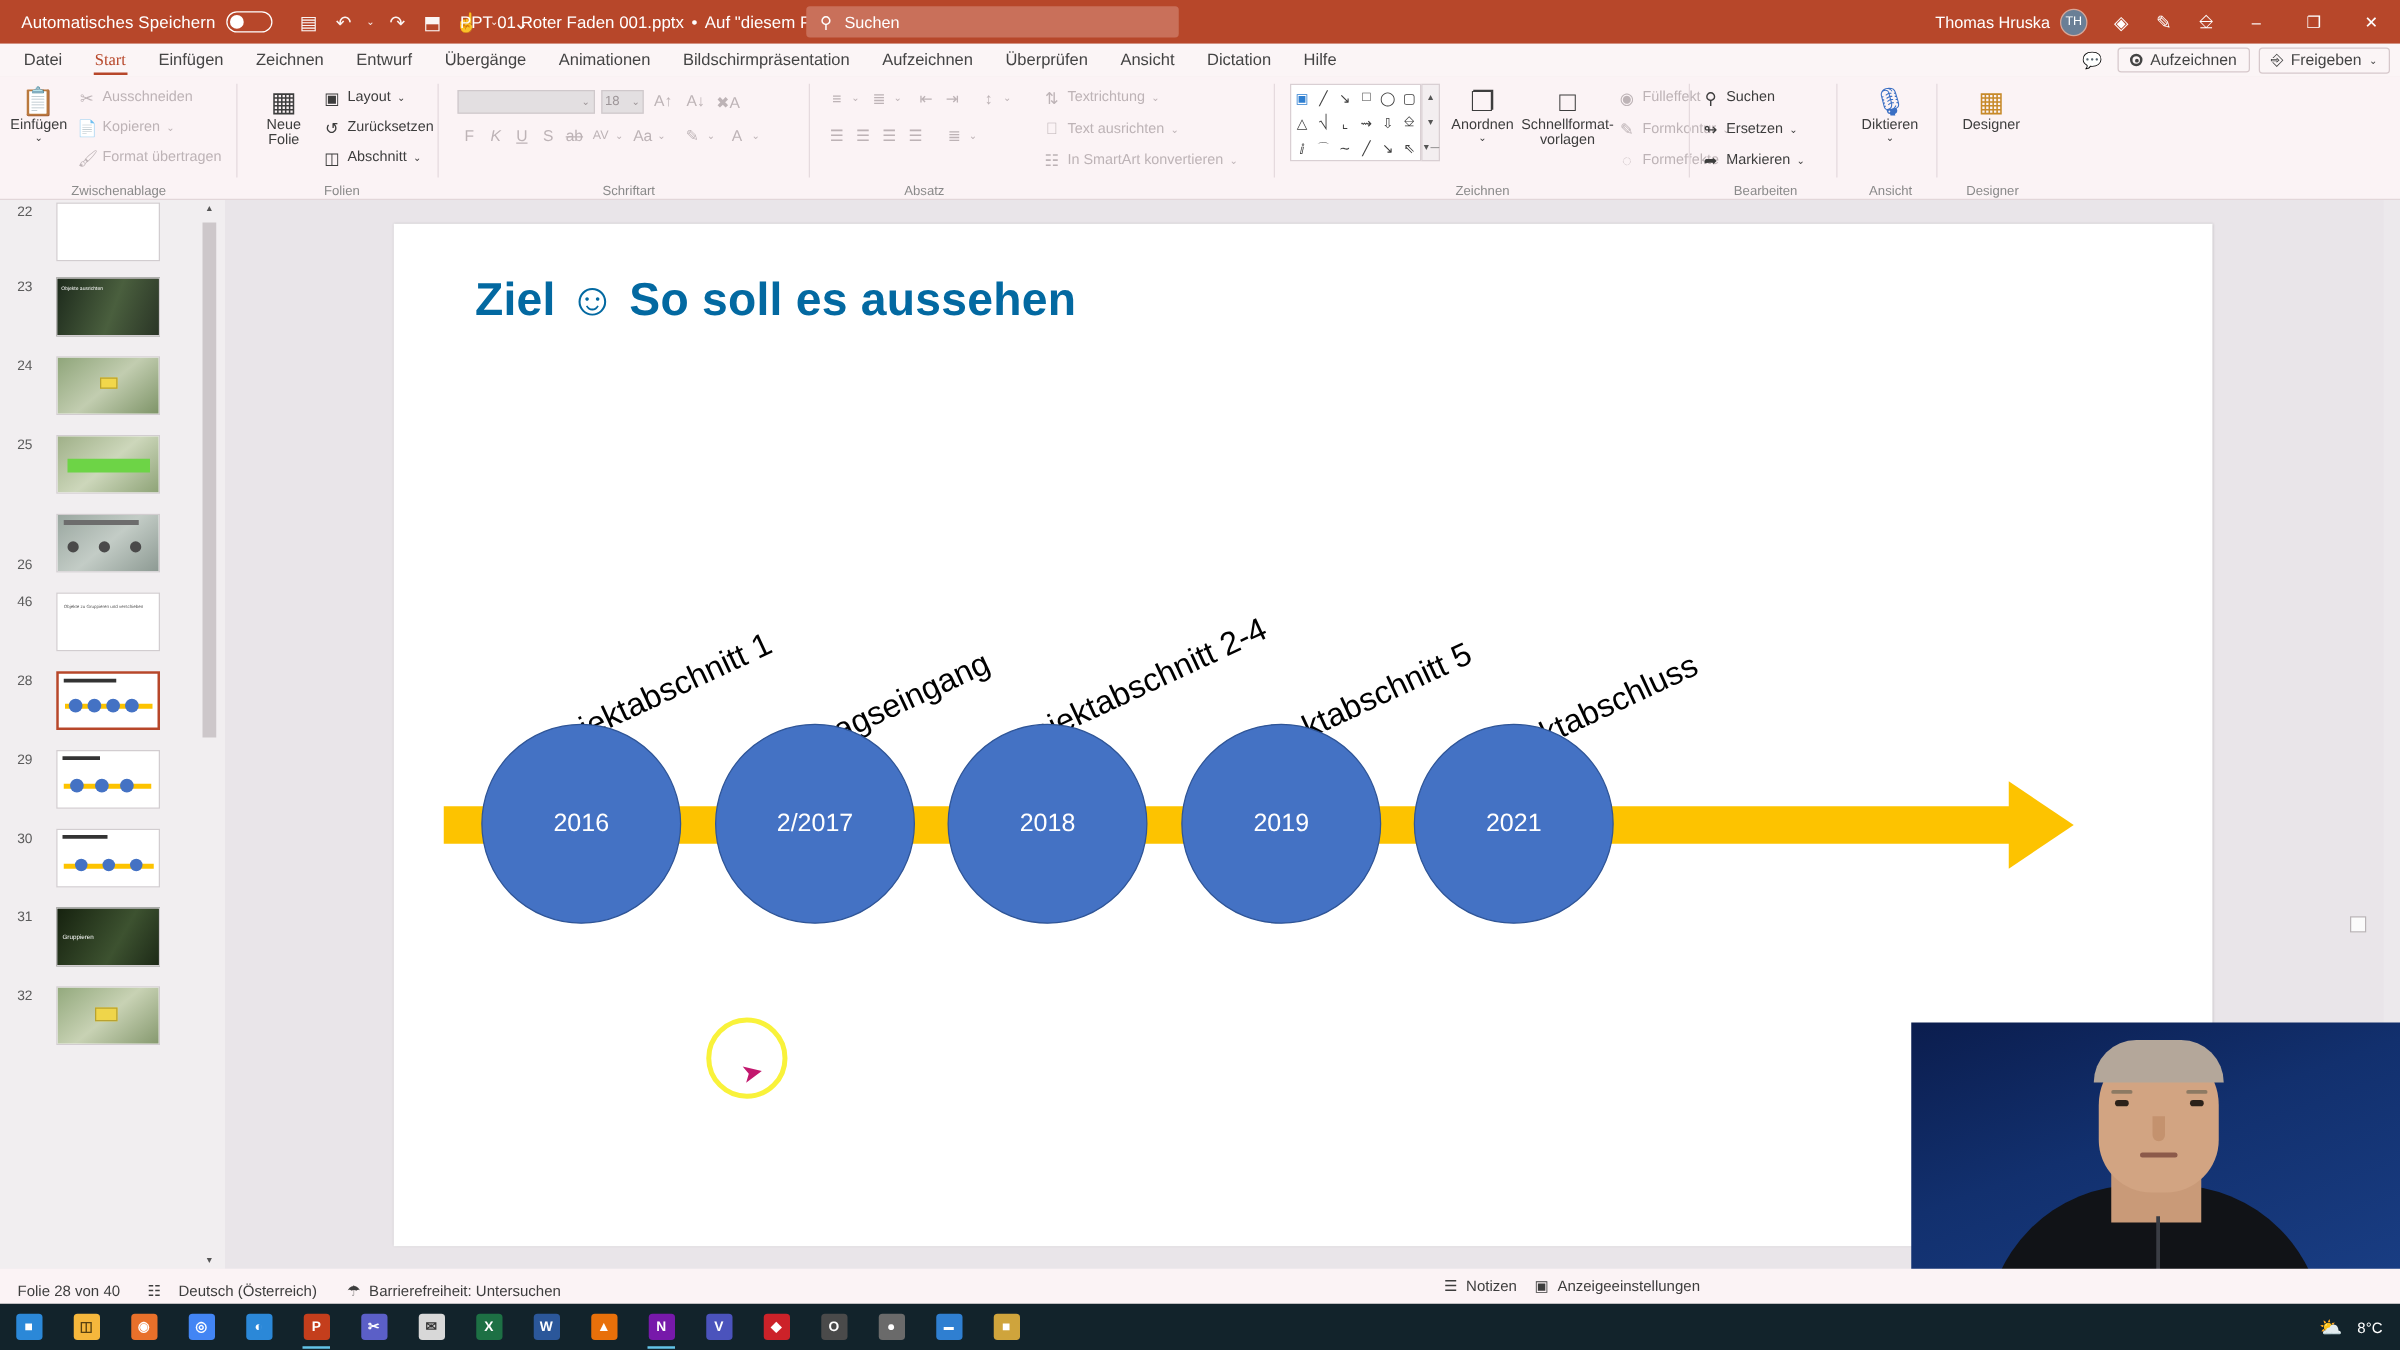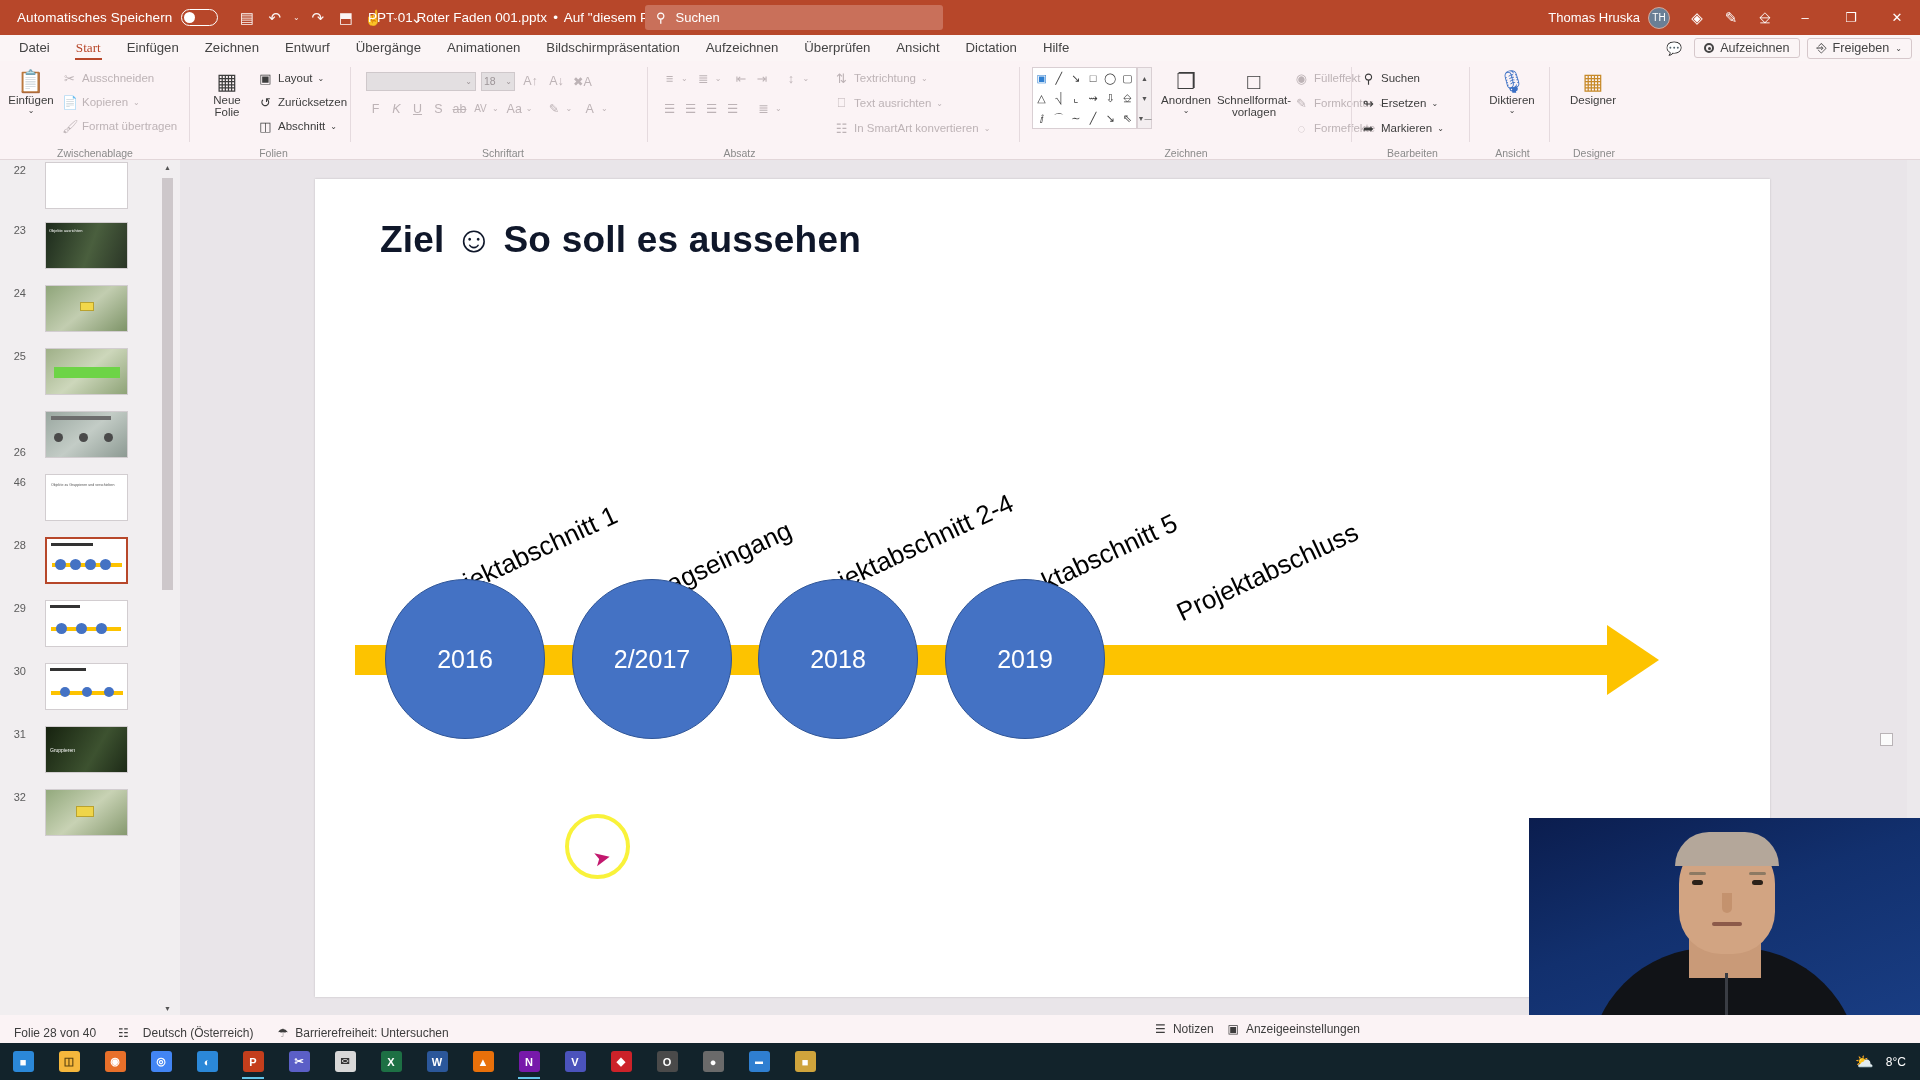--- a/index.html
+++ b/index.html
@@ -169,41 +169,41 @@
     position: absolute; left: 180px; top: 160px; width: 1727px; height: 855px;
     background: #e9e5e9;
   }
   .slide {
     position: absolute; left: 135px; top: 19px;
     width: 1455px; height: 818px; background: #fff;
     box-shadow: 0 0 2px rgba(0,0,0,.18);
   }
   .slide-title {
     position: absolute; left: 65px; top: 40px;
-    font-size: 37px; font-weight: bold; color: #0f172a;
+    font-size: 37px; font-weight: bold; color: #0369a1;
     letter-spacing: .2px;
   }
 
   .tl-bar {
     position: absolute; left: 40px; top: 466px;
     width: 1255px; height: 30px; background: #fdc300;
   }
   .tl-arrow {
     position: absolute; left: 1292px; top: 446px;
     width: 0; height: 0;
     border-top: 35px solid transparent;
     border-bottom: 35px solid transparent;
     border-left: 52px solid #fdc300;
   }
   .node {
     position: absolute; top: 400px;
     width: 160px; height: 160px; border-radius: 50%;
     background: #4472c4; border: 1.5px solid #2f5597;
     display:flex; align-items:center; justify-content:center;
-    color:#fff; font-size: 25px;
+    color:#fff; font-size: 20px;
   }
   .nodelabel {
     position: absolute;
     font-size: 26px; color: #000;
     transform-origin: left bottom;
     transform: rotate(-25deg);
     white-space: nowrap;
   }
 
   .cursor-ring {
@@ -692,20 +692,21 @@
       <div class="nodelabel" style="left:120px; top:405px;">Projektabschnitt 1</div>
       <div class="nodelabel" style="left:310px; top:413px;">Auftragseingang</div>
       <div class="nodelabel" style="left:495px; top:403px;">Projektabschnitt 2-4</div>
       <div class="nodelabel" style="left:680px; top:413px;">Projektabschnitt 5</div>
       <div class="nodelabel" style="left:870px; top:418px;">Projektabschluss</div>
 
       <div class="node" style="left:70px;">2016</div>
       <div class="node" style="left:257px;">2/2017</div>
       <div class="node" style="left:443px;">2018</div>
       <div class="node" style="left:630px;">2019</div>
+      <div class="node" style="left:816px;">2021</div>
 
       <div class="cursor-ring"></div>
       <div class="cursor-arrow">➤</div>
     </div>
     <div class="rhandle"></div>
   </div>
 
   <div class="webcam">
     <div class="wc-body"></div>
     <div class="wc-neck"></div>

